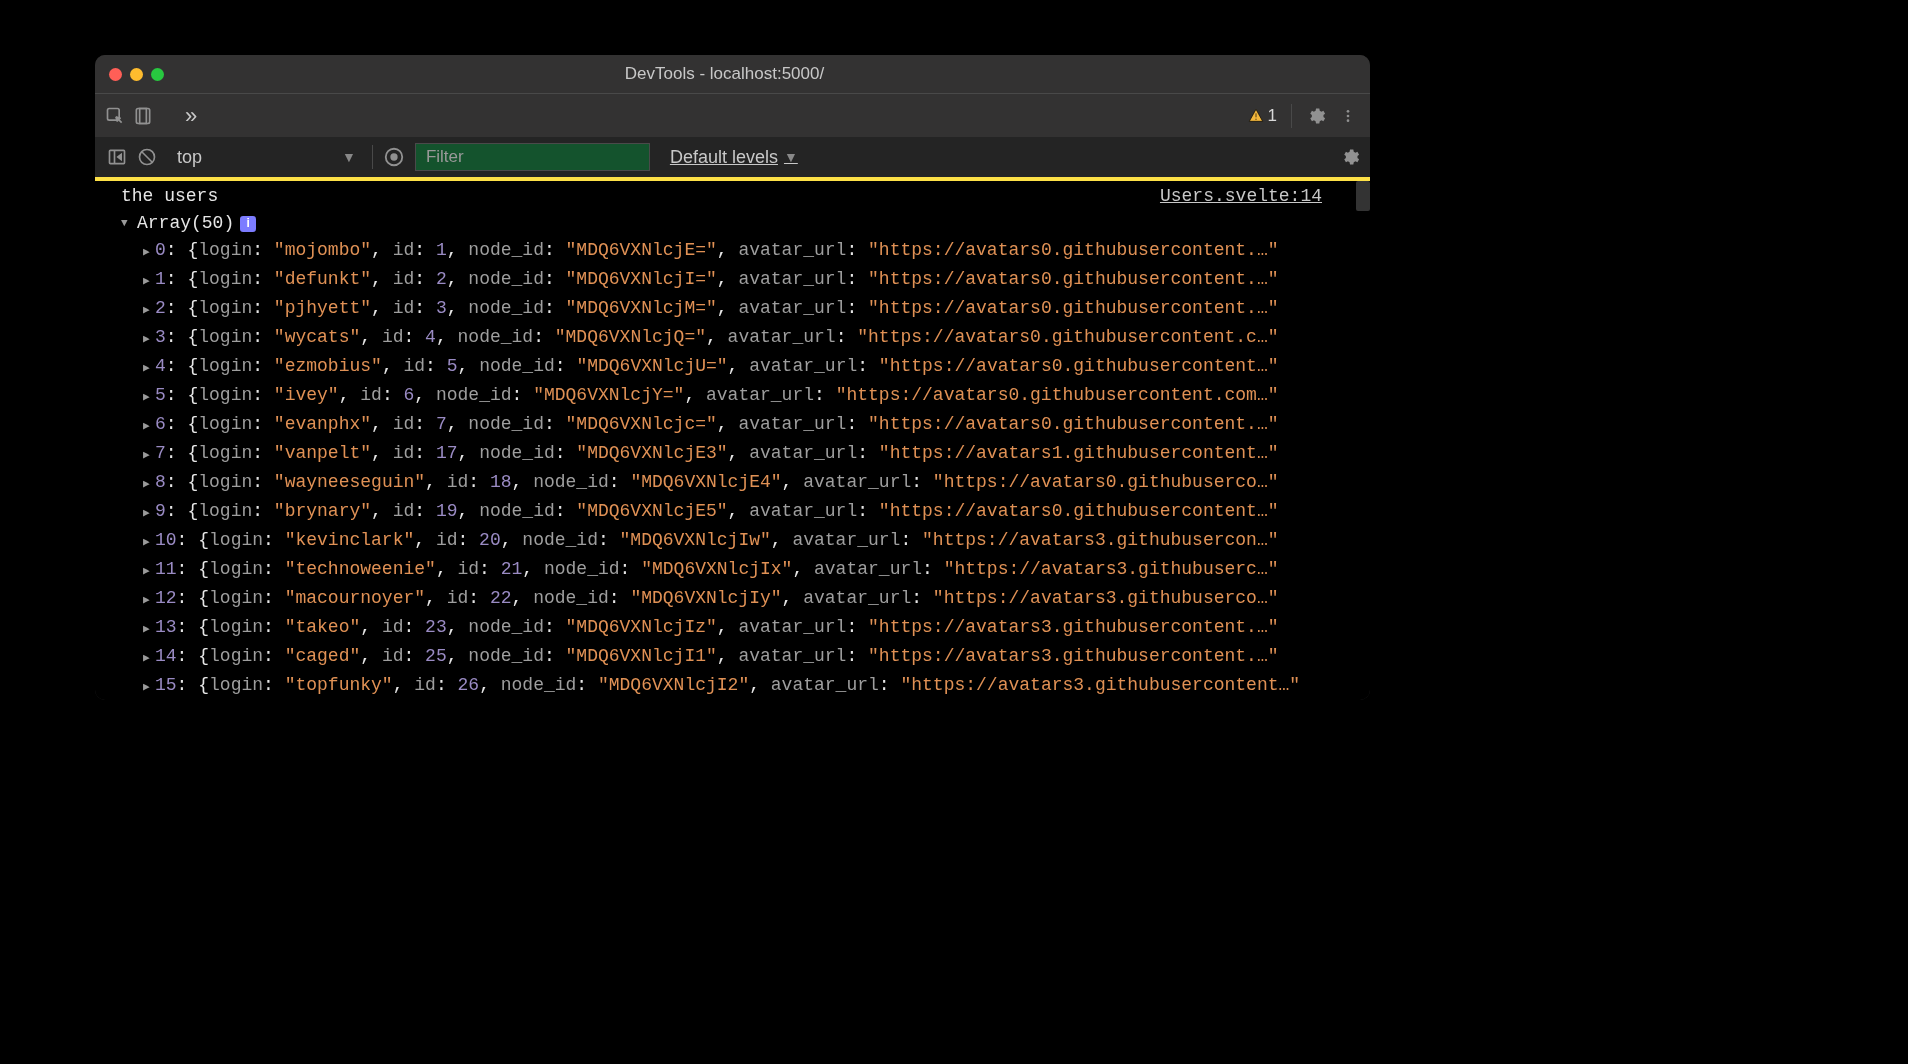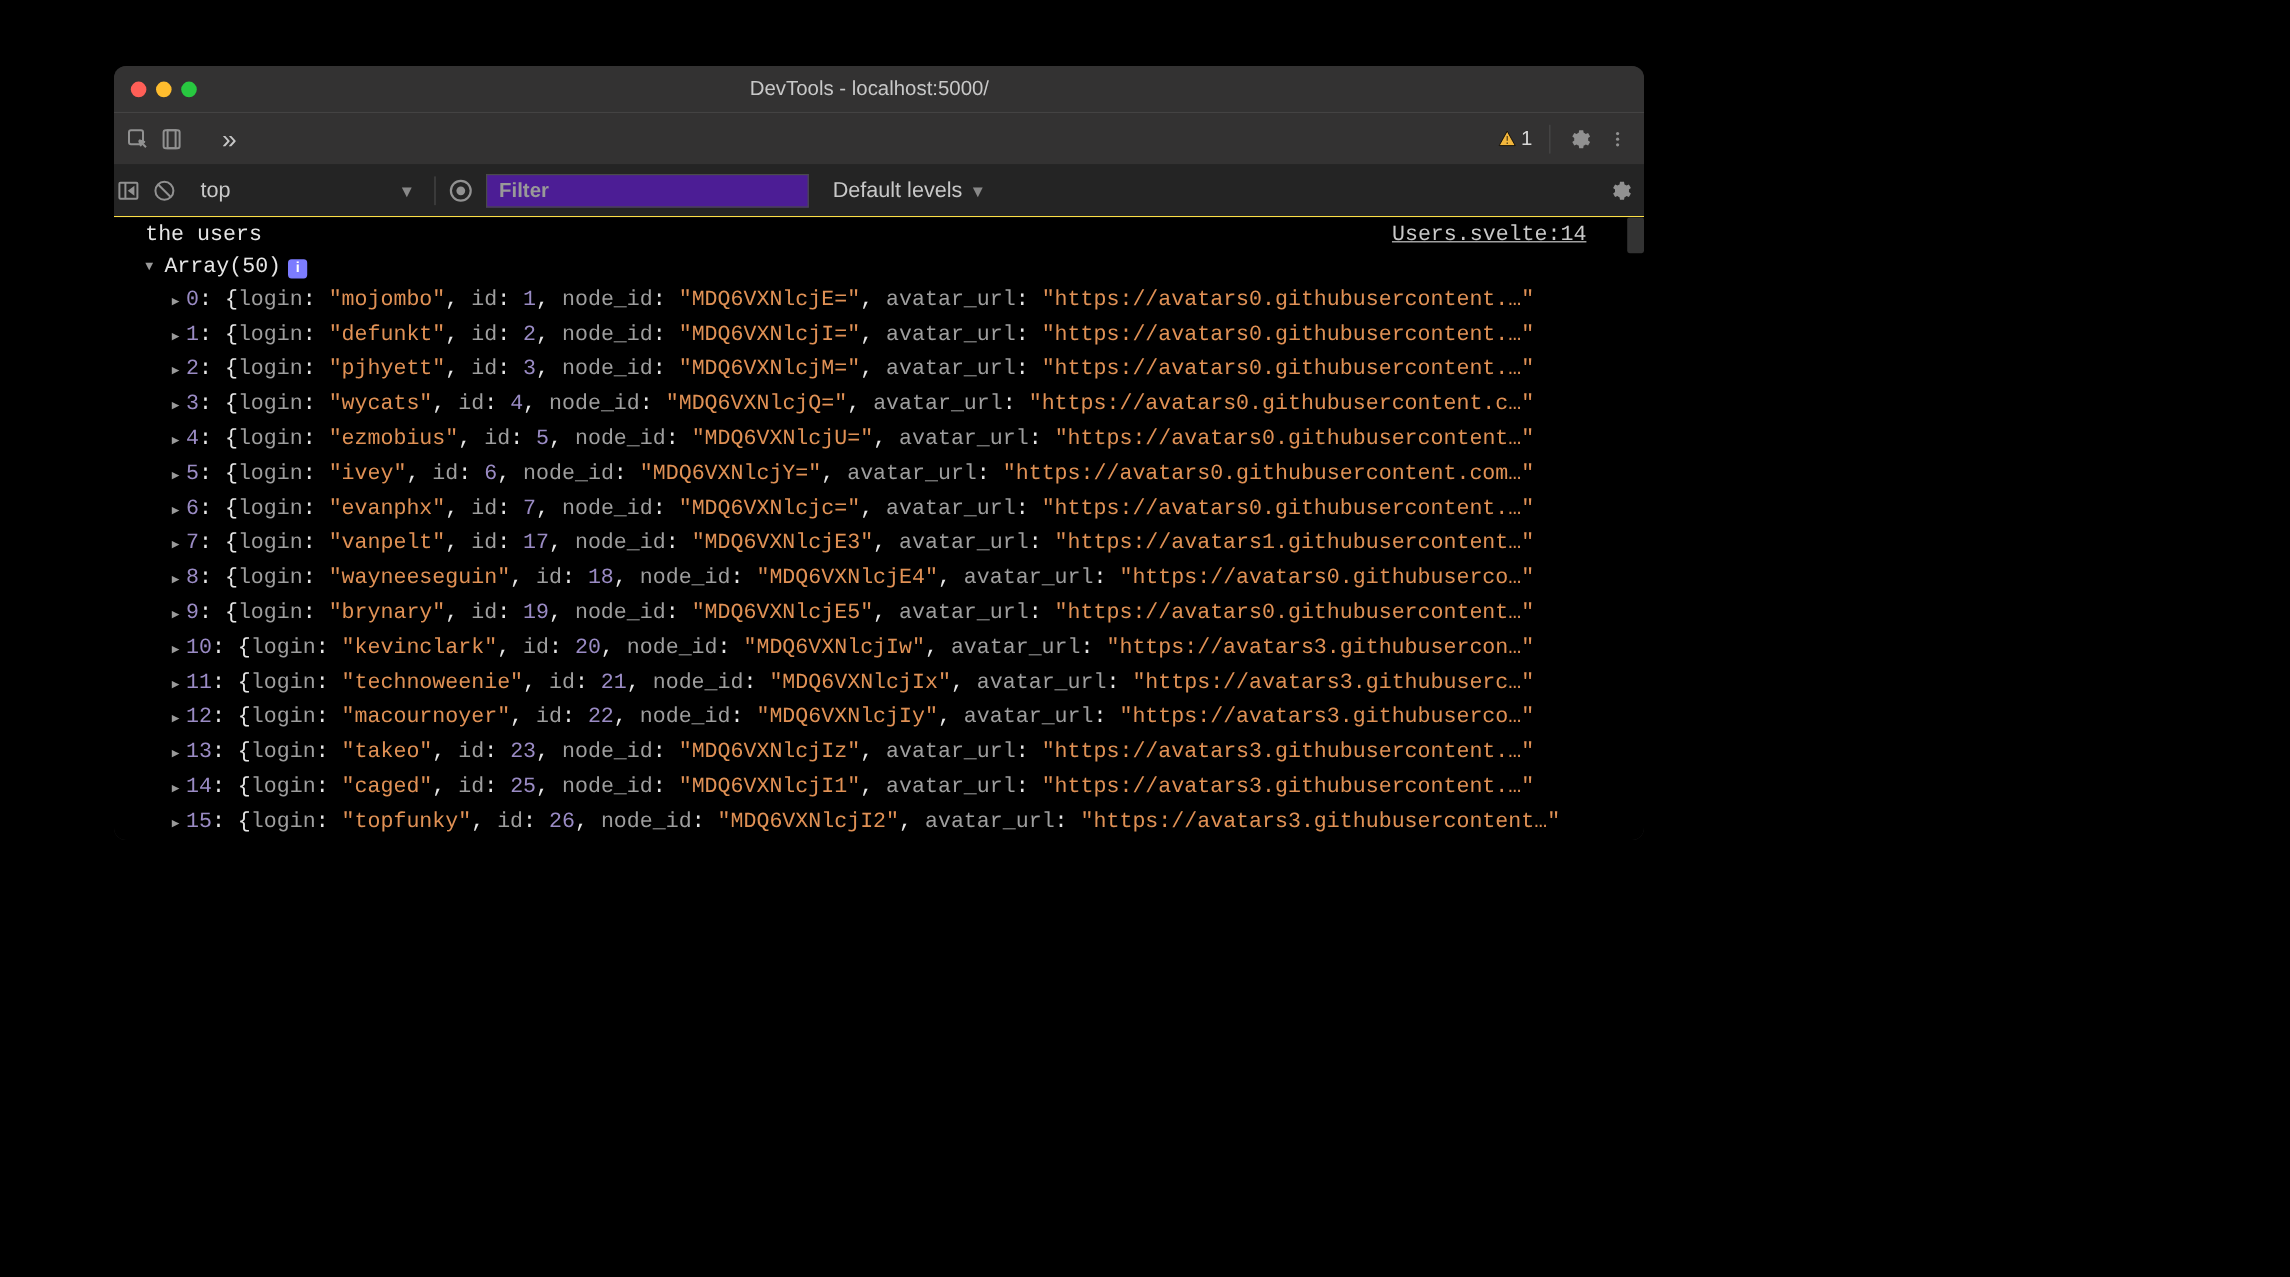--- a/index.html
+++ b/index.html
@@ -78,55 +78,55 @@
   align-items: center;
   gap: 14px;
   padding-right: 14px;
 }
 .warning-badge { display: flex; align-items: center; gap: 4px; color: #d8d8d8; font-size: 17px; }
 .warn-icon { color: #f2b63c; }
 .divider-v { width: 1px; height: 24px; background: #494949; }
 .filter-row {
   height: 44px;
   background: #242424;
-  border-bottom: 1px solid #fde047;
-  display: flex;
-  align-items: center;
-  padding-left: 2px;
+  border-bottom: 4px solid #fde047;
+  display: flex;
+  align-items: center;
+  padding-left: 12px;
   gap: 10px;
 }
 .context-select {
   color: #c8c8c8;
   font-size: 18px;
   padding: 0 6px 0 10px;
   display: flex;
   align-items: center;
   gap: 140px;
   cursor: pointer;
 }
 .dropdown-caret { color: #888; font-size: 14px; }
 .filter-input {
-  background: #4c1d95;
+  background: #14532d;
   border: 1px solid #4a4a4a;
   color: #c8c8c8;
   font-size: 17px;
   padding: 4px 10px;
-  width: 269px;
+  width: 235px;
   height: 28px;
-  font-weight: bold;
 }
 .filter-input::placeholder { color: #999; }
 .levels-select {
   color: #c8c8c8;
   font-size: 18px;
   display: flex;
   align-items: center;
   gap: 6px;
   cursor: pointer;
   padding-left: 10px;
+  text-decoration: underline;
 }
 .filter-spacer { flex: 1; }
 .console-body {
   flex: 1;
   background: #000000;
   overflow: hidden;
   font-family: Menlo, Monaco, "Courier New", monospace;
   font-size: 18px;
   color: #e6e6e6;
   position: relative;

